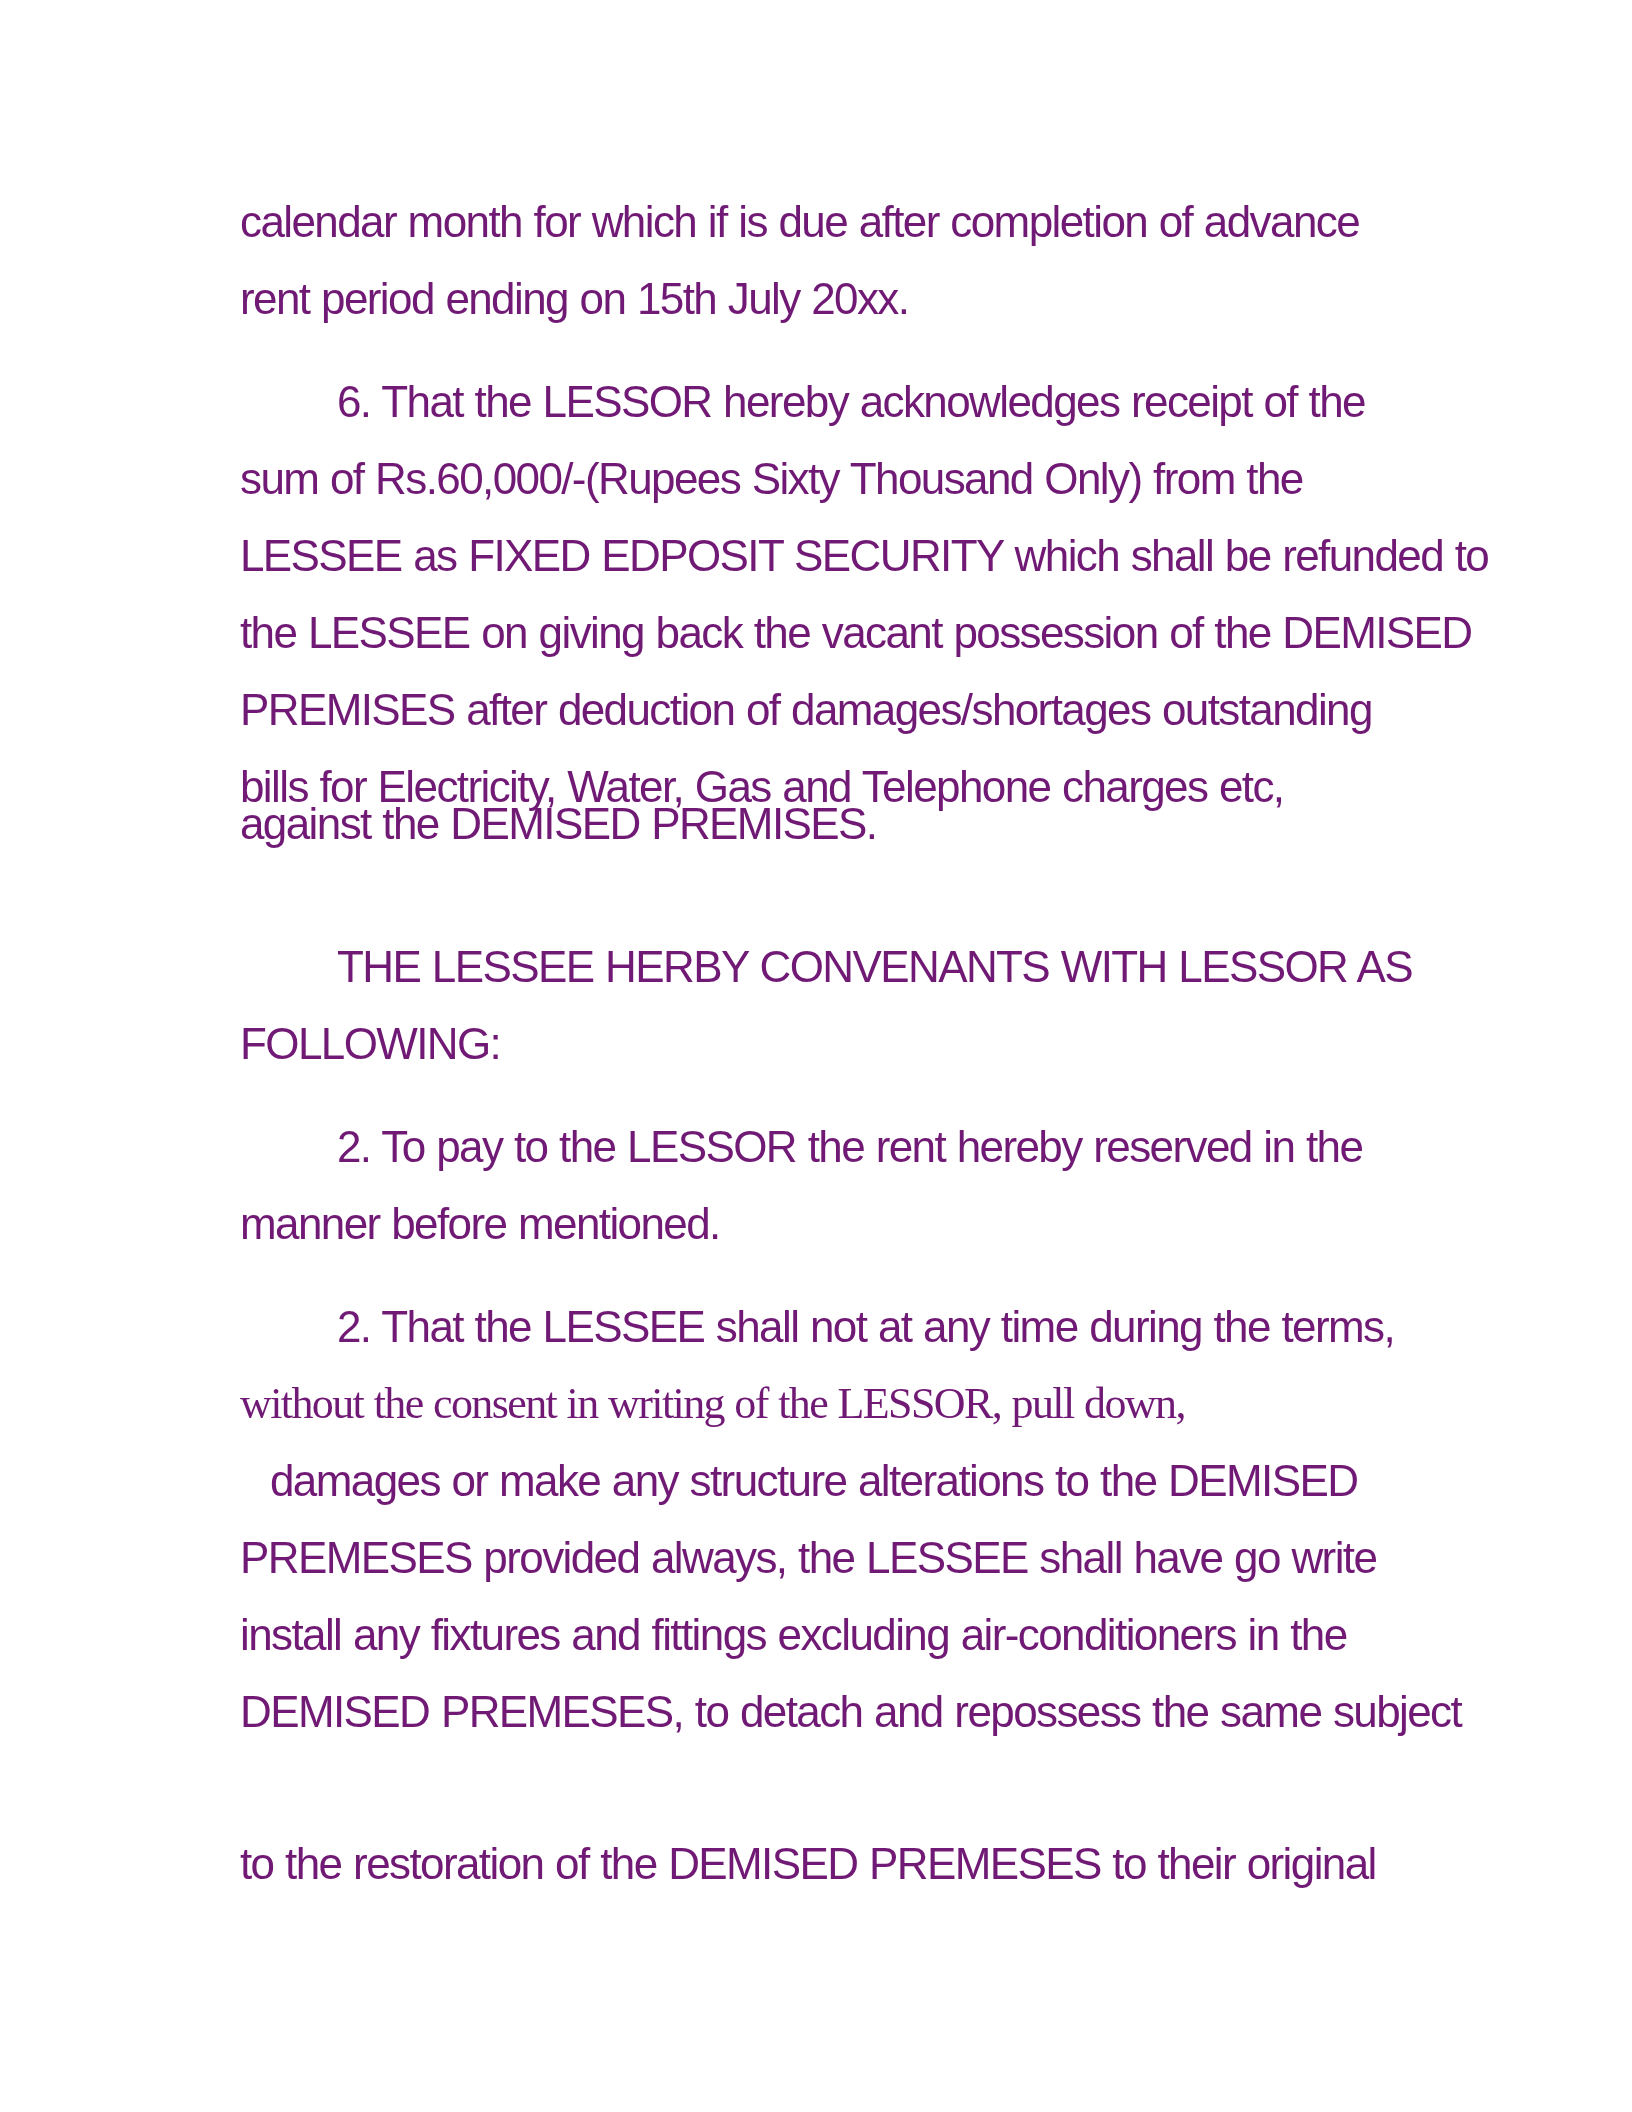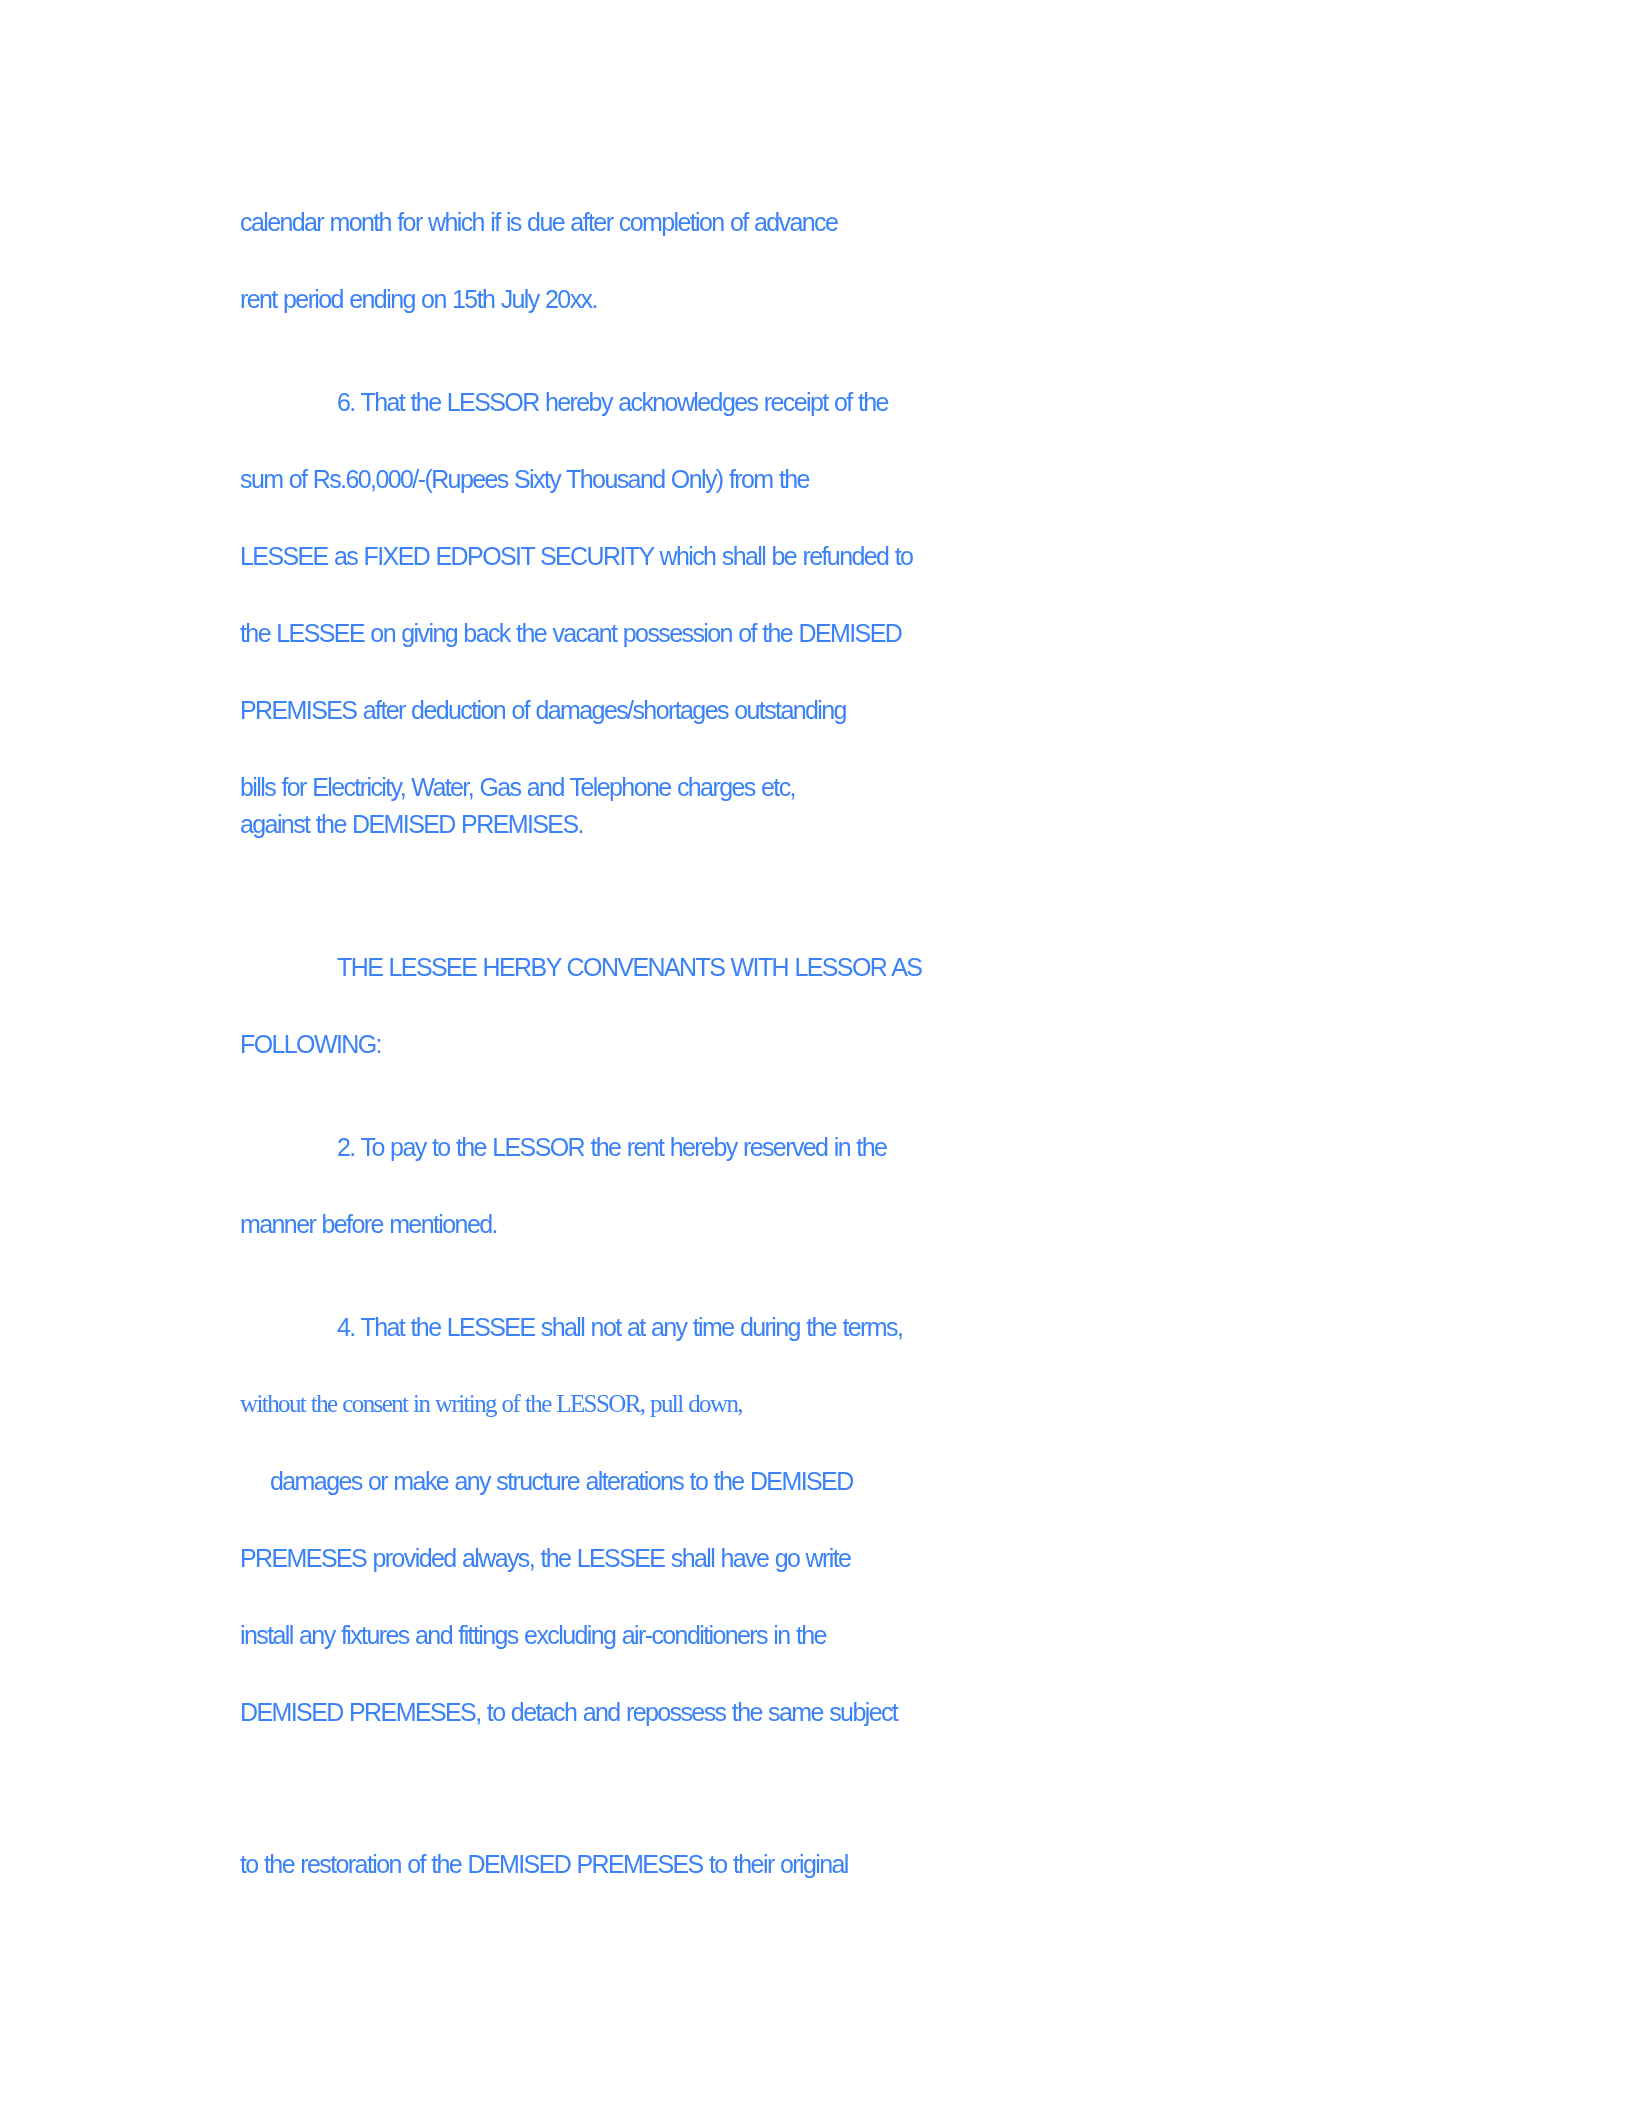--- a/index.html
+++ b/index.html
@@ -11,22 +11,22 @@
       position: relative;
       width: 1632px;
       height: 2112px;
       background: #ffffff;
       overflow: hidden;
     }
     .line {
       position: absolute;
       left: 240px;
       font-family: "Liberation Sans", sans-serif;
-      font-size: 25px;
-      color: #3b82f6;
+      font-size: 44px;
+      color: #701a75;
       white-space: nowrap;
       letter-spacing: -1.6px;
       word-spacing: 1px;
       line-height: 48px;
       height: 48px;
     }
     .indent { left: 337px; }
   </style>
 </head>
 <body>
@@ -52,21 +52,21 @@
     <div class="line indent" style="top:943px;">THE LESSEE HERBY CONVENANTS WITH LESSOR AS</div>
     <div class="line" style="top:1020px;">FOLLOWING:</div>
   </div>
 
   <div>
     <div class="line indent" style="top:1123px;">2. To pay to the LESSOR the rent hereby reserved in the</div>
     <div class="line" style="top:1200px;">manner before mentioned.</div>
   </div>
 
   <div>
-    <div class="line indent" style="top:1303px;">4. That the LESSEE shall not at any time during the terms,</div>
+    <div class="line indent" style="top:1303px;">2. That the LESSEE shall not at any time during the terms,</div>
     <div class="line" style="top:1380px;font-family:Liberation Serif, serif;">without the consent in writing of the LESSOR, pull down,</div>
     <div class="line" style="top:1457px;margin-left:30px;">damages or make any structure alterations to the DEMISED</div>
     <div class="line" style="top:1534px;">PREMESES provided always, the LESSEE shall have go write</div>
     <div class="line" style="top:1611px;">install any fixtures and fittings excluding air-conditioners in the</div>
     <div class="line" style="top:1688px;">DEMISED PREMESES, to detach and repossess the same subject</div>
     <div class="line" style="top:1840px;">to the restoration of the DEMISED PREMESES to their original</div>
   </div>
 
 </div>
 

